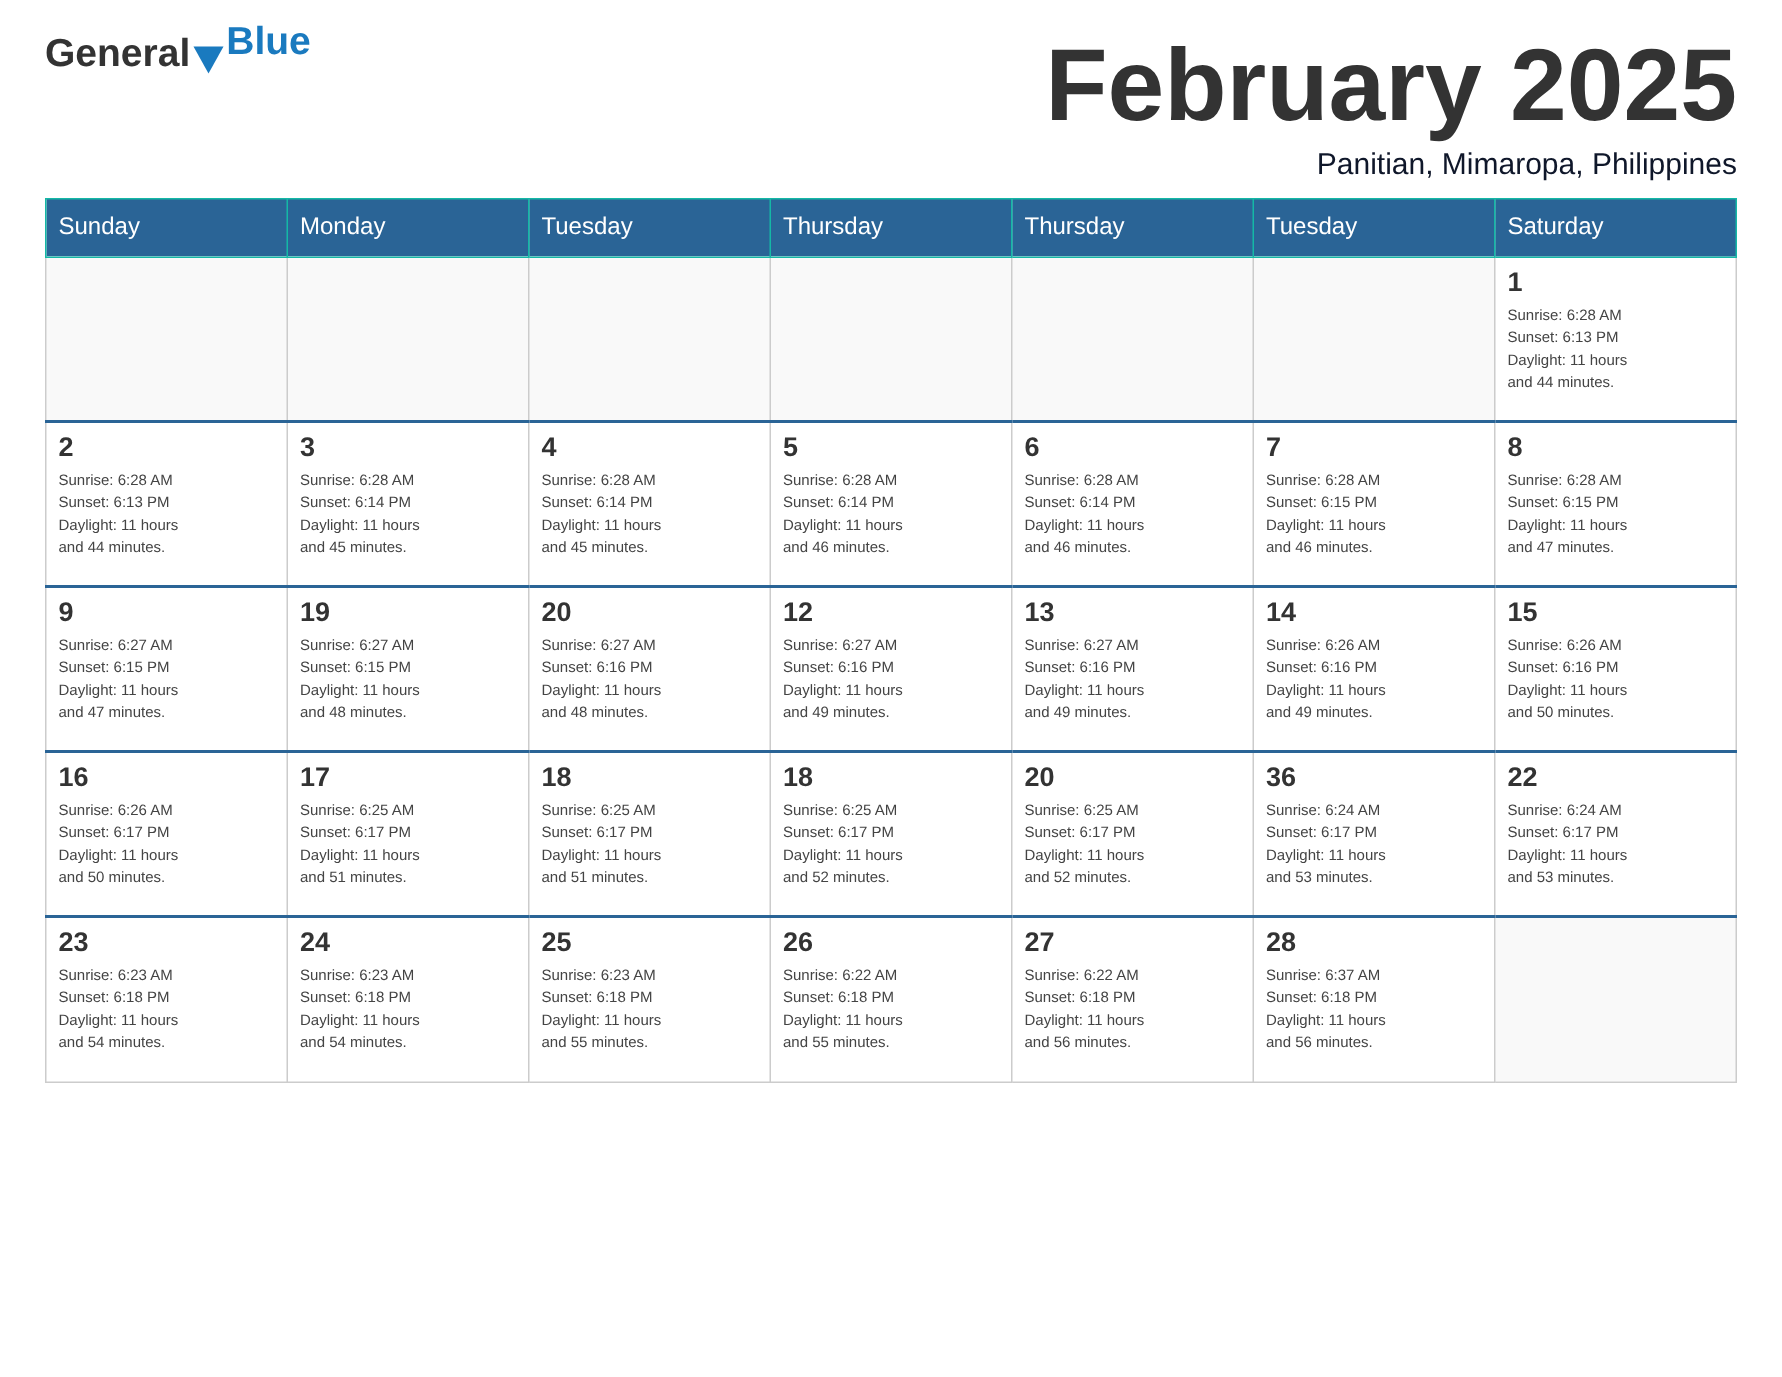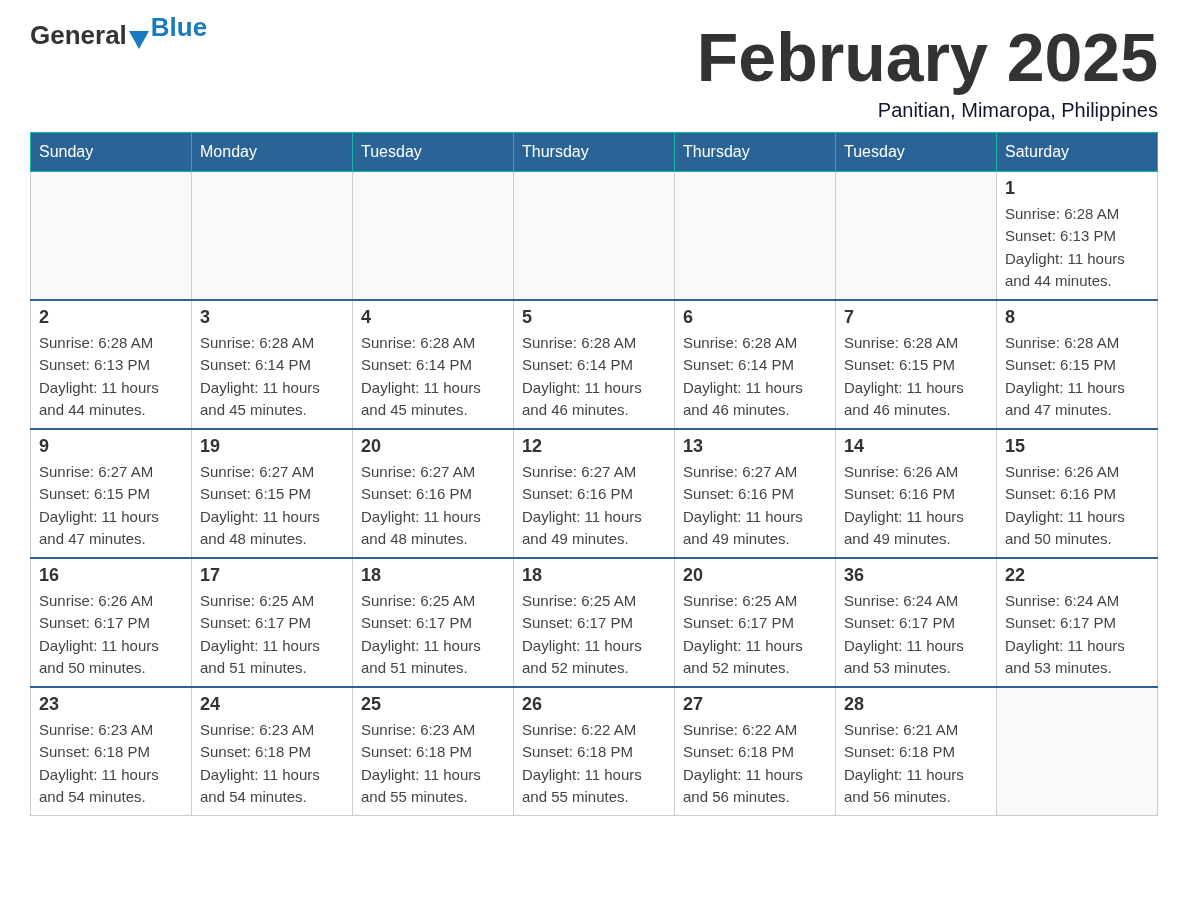--- a/index.html
+++ b/index.html
@@ -86,21 +86,21 @@
     .calendar tr.week-row td {
       height: 110px;
     }
     .day-number {
       font-size: 18px;
       font-weight: bold;
       color: #333;
       margin-bottom: 4px;
     }
     .day-info {
-      font-size: 15px;
+      font-size: 10px;
       color: #444;
       line-height: 1.5;
     }
     .empty-cell {
       background: #f9f9f9;
     }
     .week-separator td {
       border-top: 2px solid #2a6496;
     }
   </style>
@@ -333,21 +333,21 @@
         </td>
         <td>
           <div class="day-number">27</div>
           <div class="day-info" style="white-space: pre-line;">Sunrise: 6:22 AM
 Sunset: 6:18 PM
 Daylight: 11 hours
 and 56 minutes.</div>
         </td>
         <td>
           <div class="day-number">28</div>
-          <div class="day-info" style="white-space: pre-line;">Sunrise: 6:21 AM
+          <div class="day-info" style="white-space: pre-line;">Sunrise: 6:37 AM
 Sunset: 6:18 PM
 Daylight: 11 hours
 and 56 minutes.</div>
         </td>
         <td class="empty-cell"></td>
       </tr>
     </tbody>
 </table>
 
 </body></html>

